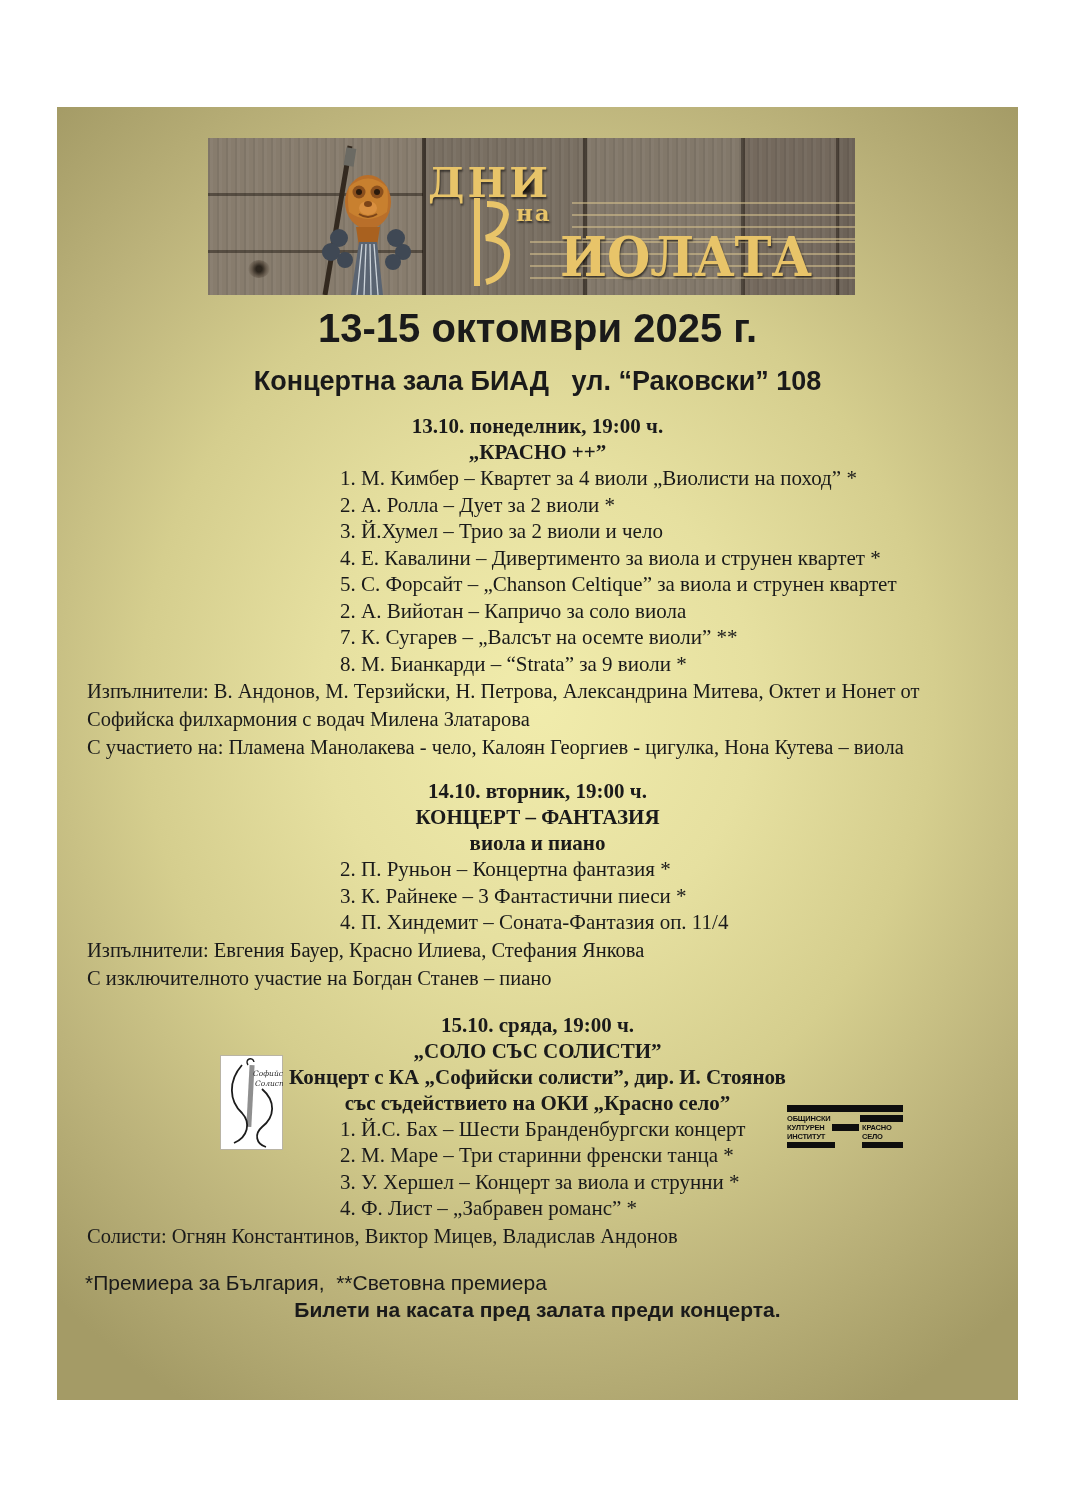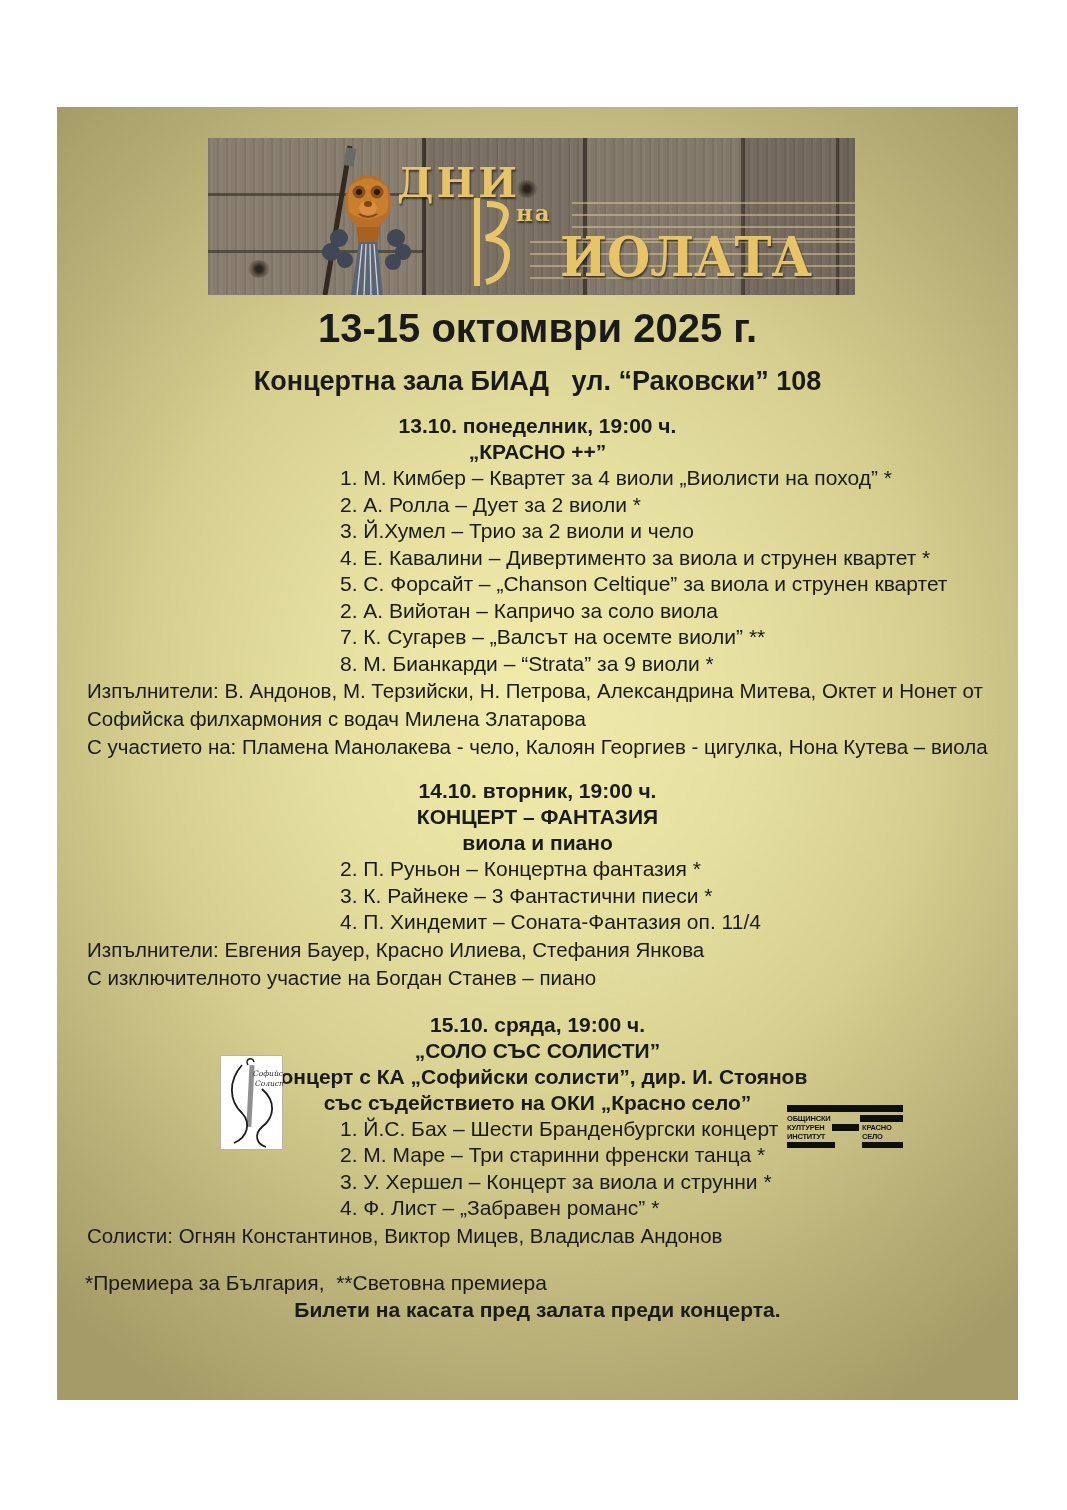--- a/index.html
+++ b/index.html
@@ -36,35 +36,35 @@
   }
   .knot { position:absolute; border-radius:50%;
     background:radial-gradient(circle, rgba(28,22,15,.85) 0 3px, rgba(60,48,36,.5) 7px, rgba(0,0,0,0) 11px);
     width:22px; height:18px; }
   .staff { position:absolute; }
   .staff i { display:block; height:2px; background:rgba(208,188,138,.6); margin-bottom:10px; }
   .banner-word {
     position:absolute; font-family:"DejaVu Serif", serif; font-weight:bold;
     color:#e8c469; text-shadow:1px 2px 2px rgba(0,0,0,.55); line-height:1;
   }
-  .w-dni    { left:189px; top:25px;  font-size:41px; letter-spacing:3px; }
+  .w-dni    { left:220px; top:25px;  font-size:41px; letter-spacing:3px; }
   .w-na     { left:308px; top:63px;  font-size:23px; letter-spacing:2px; }
   .w-iolata { left:352px; top:92px;  font-size:54px; letter-spacing:0px; transform:scaleX(.92); transform-origin:left; }
   .clef { position:absolute; left:264px; top:60px; }
 
   
   .title {
     margin-top:10px; text-align:center; font-weight:bold;
     font-size:40px; line-height:46px;
   }
   .venue {
     margin-top:12px; text-align:center; font-weight:bold;
     font-size:27px; line-height:36px; white-space:pre;
   }
-  .sec { margin:0; }
+  .sec { margin:0;font-family:Liberation Serif, serif; }
   .s1 { margin-top:14px; } .s2 { margin-top:17px; } .s3 { margin-top:20px; }
   .head { text-align:center; font-weight:bold; font-size:21px; line-height:26px; }
   .item { font-size:21px; line-height:26.5px; padding-left:283px; }
   .para { font-size:20.5px; line-height:28px; padding:0 8px 0 30px; margin:0; }
   .premiere { margin-top:19px; font-size:21px; line-height:27px; padding-left:28px; white-space:pre; }
   .tickets { text-align:center; font-weight:bold; font-size:21px; line-height:27px; }
 
   
   .logo-ss { position:absolute; left:163px; top:948px; width:63px; height:95px; }
   .logo-oki { position:absolute; left:730px; top:998px; width:116px; height:43px; font-weight:bold; }

